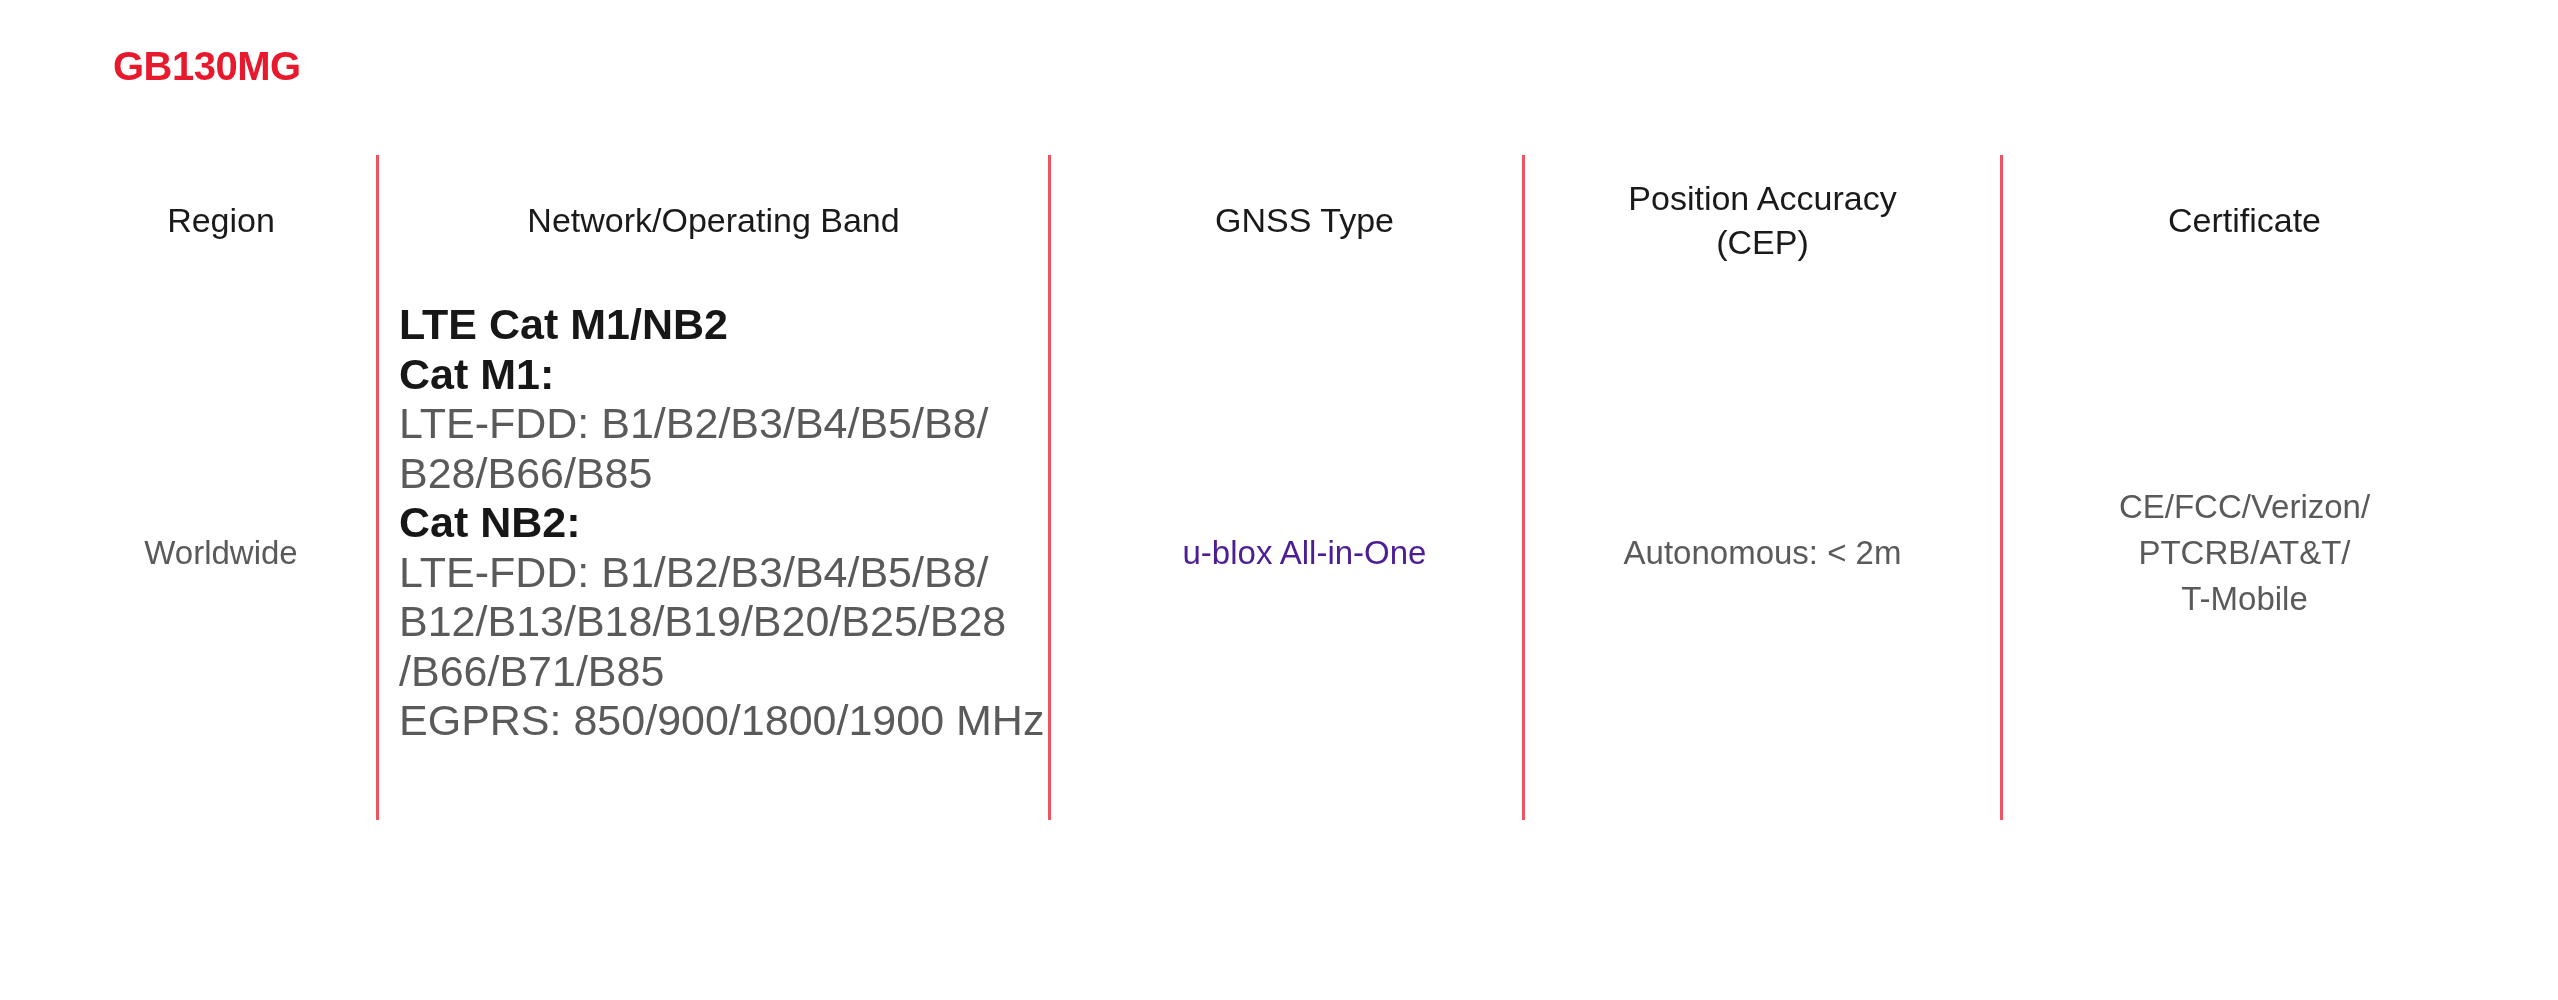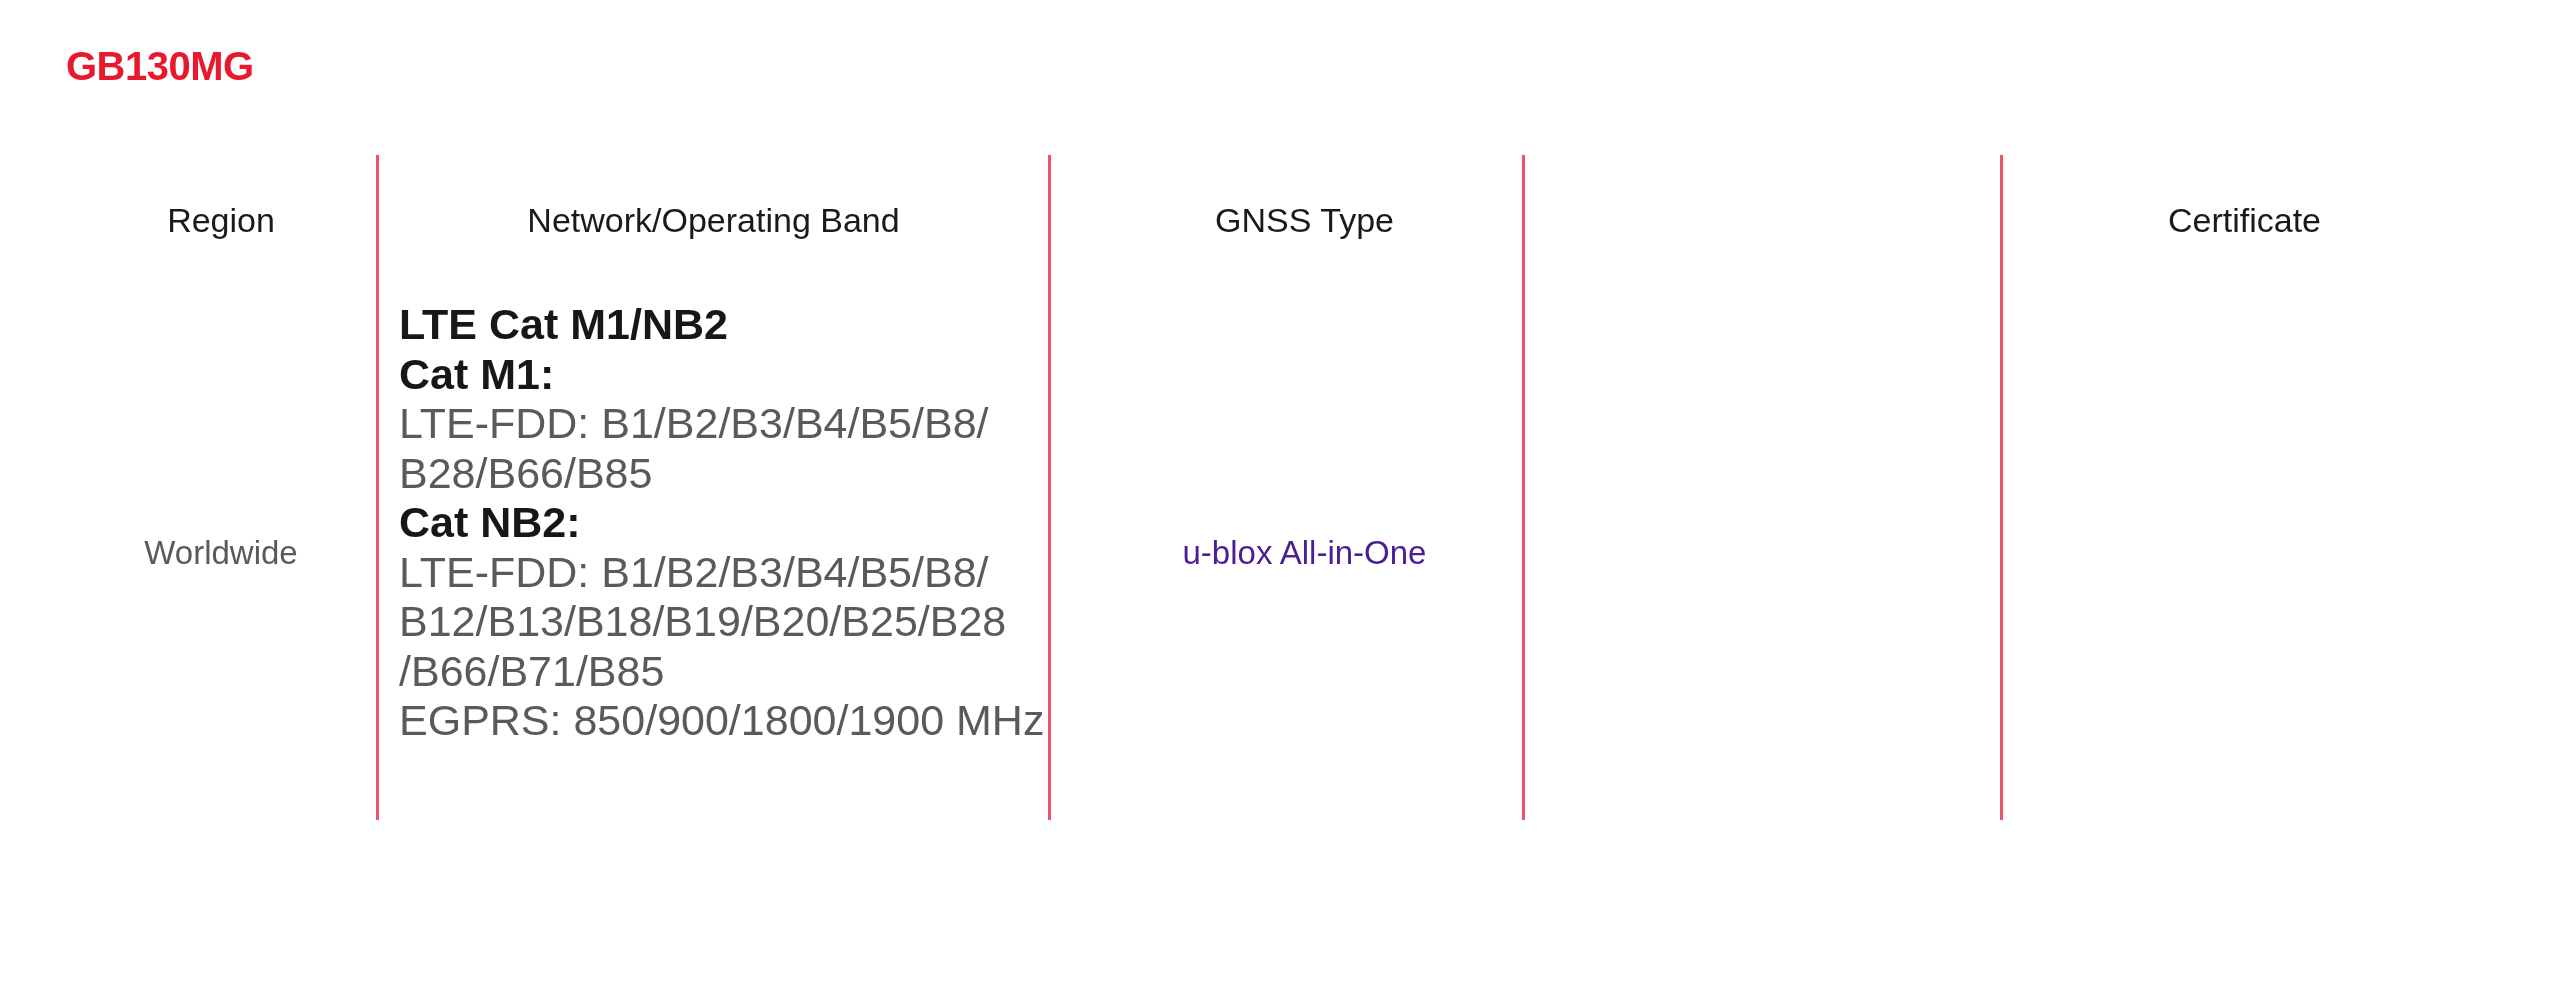--- a/index.html
+++ b/index.html
@@ -130,21 +130,21 @@
   }
 
   .cell-lines { display: block; }
   .cell-line  { display: block; }
 </style>
 </head>
 <body>
 
 <div class="page" style="background: rgb(255, 255, 255);">
 
-  <div class="doc-title" style="color: rgb(232, 25, 44);">GB130MG</div>
+  <div class="doc-title" style="color: rgb(232, 25, 44); margin-left: 47px;">GB130MG</div>
 
   <div class="spec-table">
 
     <div class="divider d1" style="background: rgb(239, 83, 97);"></div>
     <div class="divider d2" style="background: rgb(239, 83, 97);"></div>
     <div class="divider d3" style="background: rgb(239, 83, 97);"></div>
     <div class="divider d4" style="background: rgb(239, 83, 97);"></div>
 
     <div class="col col-region">
       <div class="th" style="color: rgb(26, 26, 26);">Region</div>
@@ -170,19 +170,37 @@
 
     <div class="col col-gnss">
       <div class="th" style="color: rgb(26, 26, 26);">GNSS Type</div>
       <div class="td" style="color: #4c1d95;">
         <span class="cell-lines" id="gnss-lines">
             <span class="cell-line">u-blox All-in-One</span>
           </span>
       </div>
     </div>
 
+    <div class="col col-accuracy">
+      <div class="th th-two-line" style="color: rgb(26, 26, 26);">
+        <span class="th-line">Position Accuracy</span>
+        <span class="th-line">(CEP)</span>
+      </div>
+      <div class="td" style="color: rgb(90, 90, 90);">
+        <span class="cell-lines" id="accuracy-lines">
+            <span class="cell-line">Autonomous: &lt; 2m</span>
+          </span>
+      </div>
+    </div>
 
     <div class="col col-cert">
       <div class="th" style="color: rgb(26, 26, 26);">Certificate</div>
+      <div class="td" style="color: rgb(90, 90, 90);">
+        <span class="cell-lines" id="cert-lines">
+            <span class="cell-line">CE/FCC/Verizon/</span>
+            <span class="cell-line">PTCRB/AT&amp;T/</span>
+            <span class="cell-line">T-Mobile</span>
+          </span>
+      </div>
     </div>
 
   </div>
 </div>
 
 </body></html>

